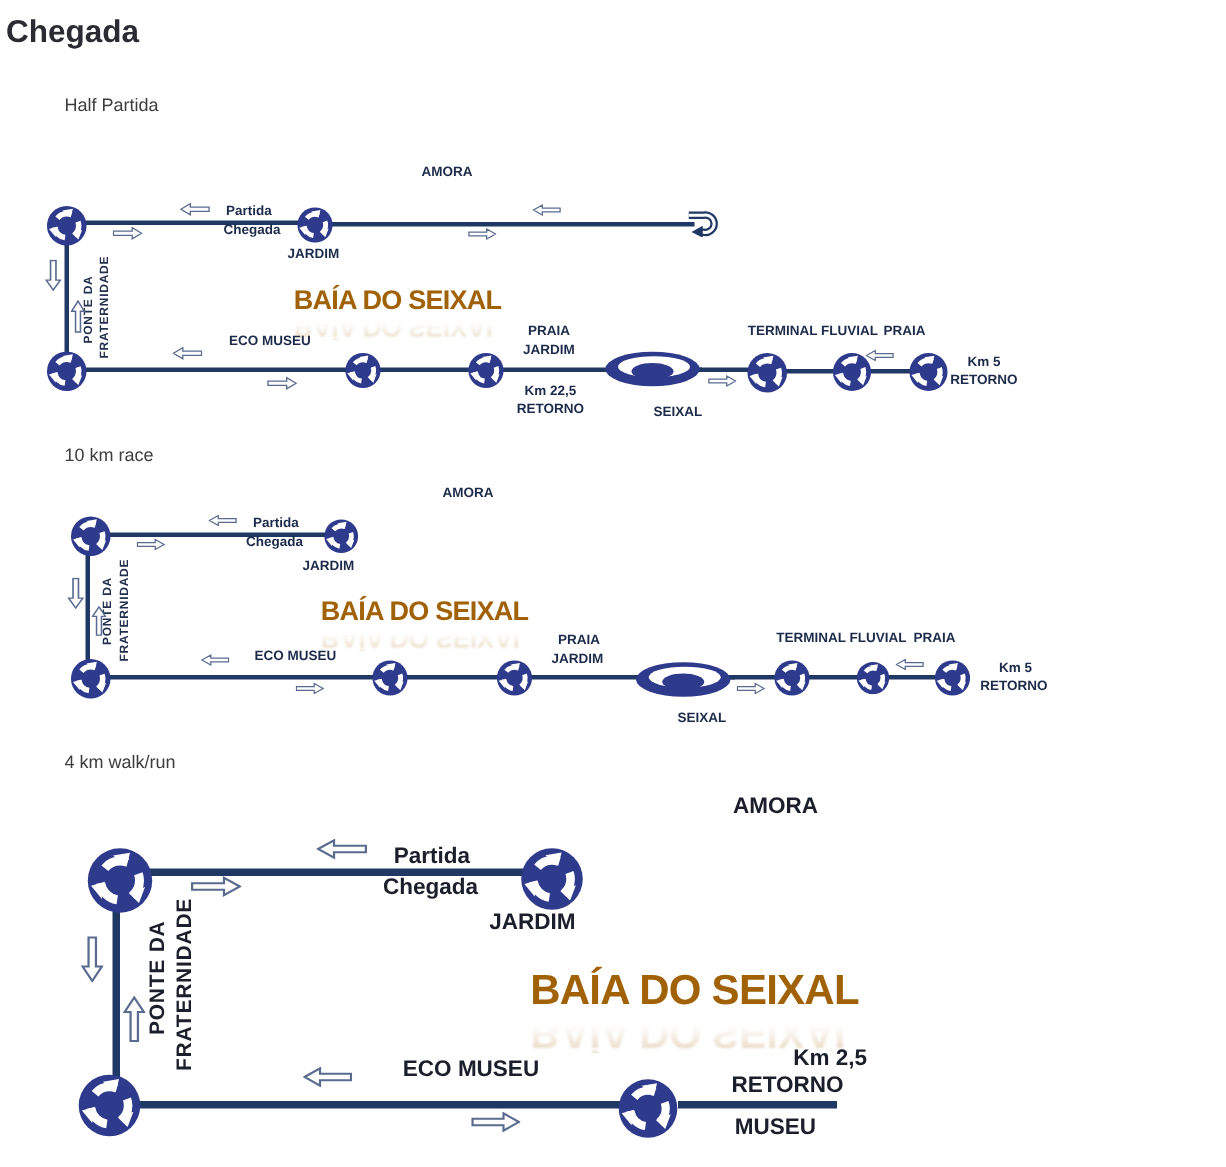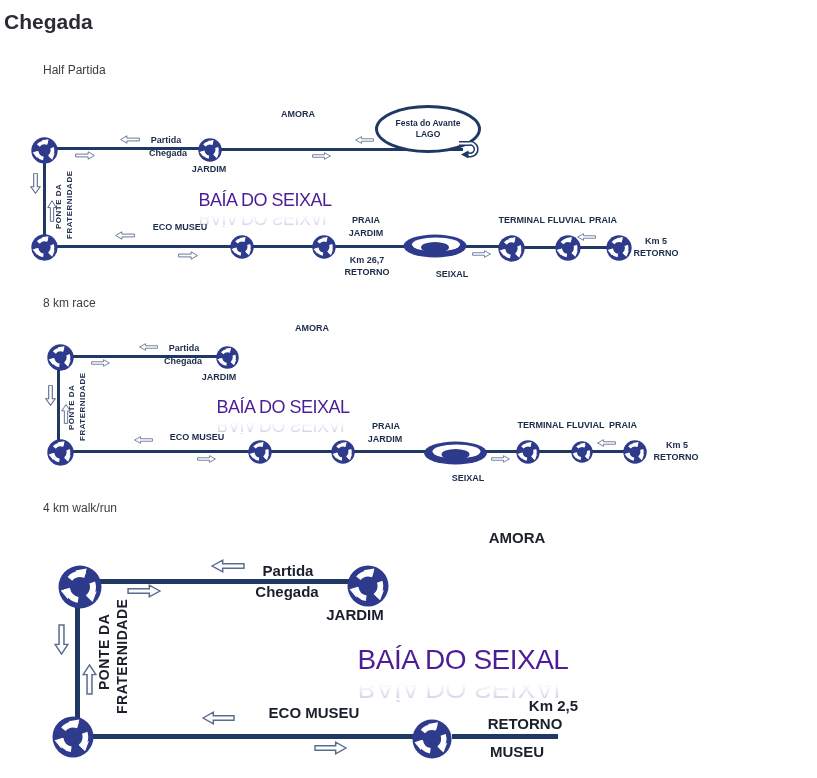--- a/index.html
+++ b/index.html
@@ -19,21 +19,21 @@
        font-weight:bold;color:#22304e;white-space:nowrap;display:flex;
        align-items:center;justify-content:center;font-size:8px;letter-spacing:.5px;}
   .vtext5{font-size:14px;color:#1a1f2b;}
   .icon{position:absolute;}
   .icon svg{display:block;width:100%;height:100%;}
   .flipx svg{transform:scaleX(-1);}
   .flipy svg{transform:scaleY(-1);}
   .lago{position:absolute;border:3px solid #1f3864;border-radius:50%;background:#fff;
        display:flex;flex-direction:column;align-items:center;justify-content:center;
        font-size:8.5px;font-weight:bold;color:#1c2b4a;line-height:1.3;z-index:3;}
-  .baia{position:absolute;font-weight:normal;color:#4c1d95;text-align:center;z-index:2;}
+  .baia{position:absolute;font-weight:bold;color:#a16207;text-align:center;z-index:2;}
   .baia .main{line-height:1;letter-spacing:-0.5px;}
   .baia .refl{line-height:1;letter-spacing:-0.5px;transform:scaleY(-1);opacity:.28;
        filter:blur(.6px);
        -webkit-mask-image:linear-gradient(to bottom,rgba(0,0,0,.9),transparent 65%);
        mask-image:linear-gradient(to bottom,rgba(0,0,0,.9),transparent 65%);}
   .z2{z-index:2;}.z3{z-index:3;}
 </style>
 </head>
 <body>
 
@@ -82,24 +82,20 @@
   <div class="icon z3 flipx" style="left:75px;top:151px;width:20px;height:9px;">
       <svg viewBox="0 0 32 14" preserveAspectRatio="none">
         <polygon points="1,7 11,1.2 11,4.8 31,4.8 31,9.2 11,9.2 11,12.8" fill="#fdfdfd" stroke="#5a6b8f" stroke-width="1.4"></polygon>
       </svg>
     </div>
   <div class="lbl" style="left:140px;top:136px;width:52px;">Partida</div>
   <div class="lbl" style="left:140px;top:149px;width:56px;">Chegada</div>
   <div class="lbl" style="left:180px;top:165px;width:58px;">JARDIM</div>
   <div class="lbl" style="left:280px;top:110px;width:36px;">AMORA</div>
 
-  <div class="lago" style="left:375px;top:105px;width:100px;height:42px;">
-    <span>Festa do Avante</span>
-    <span>LAGO</span>
-  </div>
   <div class="icon z3" style="left:355px;top:136px;width:19px;height:8px;">
       <svg viewBox="0 0 32 14" preserveAspectRatio="none">
         <polygon points="1,7 11,1.2 11,4.8 31,4.8 31,9.2 11,9.2 11,12.8" fill="#fdfdfd" stroke="#5a6b8f" stroke-width="1.4"></polygon>
       </svg>
     </div>
   <div class="icon z3 flipx" style="left:312px;top:152px;width:19px;height:8px;">
       <svg viewBox="0 0 32 14" preserveAspectRatio="none">
         <polygon points="1,7 11,1.2 11,4.8 31,4.8 31,9.2 11,9.2 11,12.8" fill="#fdfdfd" stroke="#5a6b8f" stroke-width="1.4"></polygon>
       </svg>
     </div>
@@ -169,21 +165,21 @@
         <g fill="#fff">
           <polygon points="24,2.5 24,12 13.5,7" transform="rotate(14 22 22)"></polygon>
           <polygon points="24,2.5 24,12 13.5,7" transform="rotate(134 22 22)"></polygon>
           <polygon points="24,2.5 24,12 13.5,7" transform="rotate(254 22 22)"></polygon>
         </g>
       </svg>
     </div>
 
   <div class="lbl" style="left:336px;top:216px;width:60px;">PRAIA</div>
   <div class="lbl" style="left:336px;top:229px;width:60px;">JARDIM</div>
-  <div class="lbl" style="left:337px;top:256px;width:60px;">Km 26,7</div>
+  <div class="lbl" style="left:337px;top:256px;width:60px;">Km 22,5</div>
   <div class="lbl" style="left:337px;top:268px;width:60px;">RETORNO</div>
 
   <div class="icon z2" style="left:403px;top:234px;width:64px;height:24px;">
       <svg viewBox="0 0 64 24">
         <ellipse cx="32" cy="12" rx="31.5" ry="11.5" fill="#2e3a8c"></ellipse>
         <ellipse cx="33" cy="10.5" rx="24" ry="7" fill="#fff"></ellipse>
         <ellipse cx="32" cy="13.5" rx="14" ry="5.5" fill="#2e3a8c"></ellipse>
         <path d="M7 13 A26 8 0 0 0 48 17.5" fill="none" stroke="#2e3a8c" stroke-width="2.4"></path>
       </svg>
     </div>
@@ -231,21 +227,21 @@
           <polygon points="24,2.5 24,12 13.5,7" transform="rotate(254 22 22)"></polygon>
         </g>
       </svg>
     </div>
 
   <div class="lbl" style="left:492px;top:216px;width:100px;">TERMINAL FLUVIAL</div>
   <div class="lbl" style="left:583px;top:216px;width:40px;">PRAIA</div>
   <div class="lbl" style="left:631px;top:237px;width:50px;">Km 5</div>
   <div class="lbl" style="left:631px;top:249px;width:50px;">RETORNO</div>
 
-  <div class="seclbl" style="left:43px;top:296px;">8 km race</div>
+  <div class="seclbl" style="left:43px;top:296px;">10 km race</div>
 
   <div class="lbl" style="left:287px;top:324px;width:50px;">AMORA</div>
 
   <div class="hl" style="left:60px;top:355px;width:168px;"></div>
   <div class="vl" style="left:57px;top:358px;height:94px;"></div>
   <div class="hl" style="left:58px;top:450px;width:432px;"></div>
   <div class="hl" style="left:486px;top:450px;width:32px;"></div>
   <div class="hl" style="left:538px;top:450px;width:35px;"></div>
   <div class="hl" style="left:591px;top:450px;width:34px;"></div>
 

